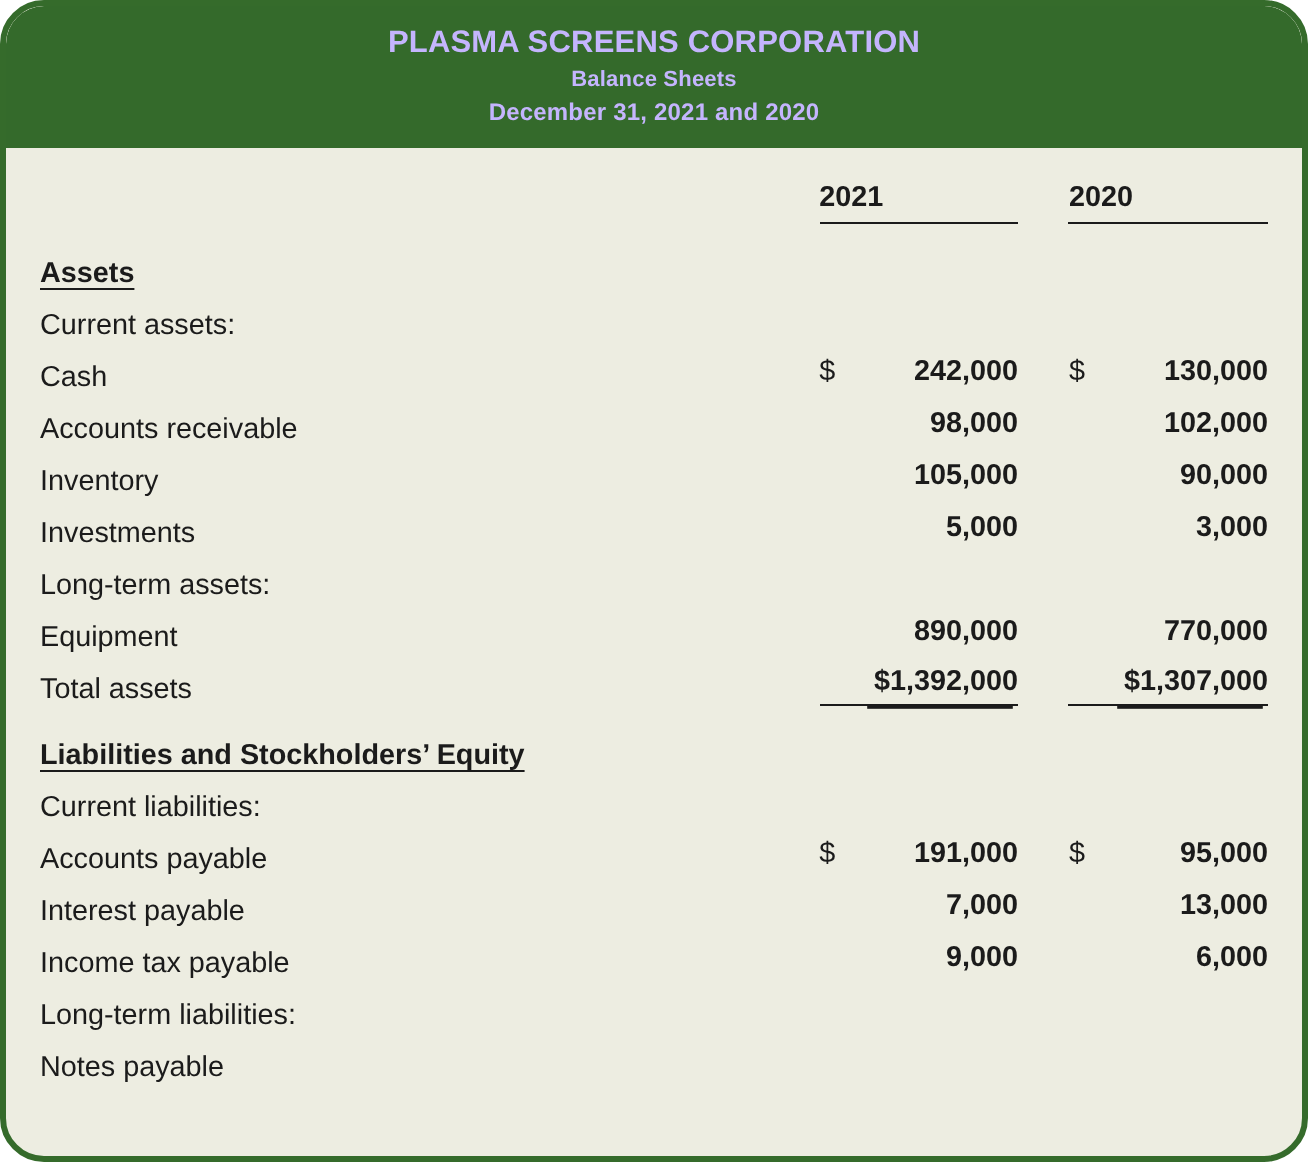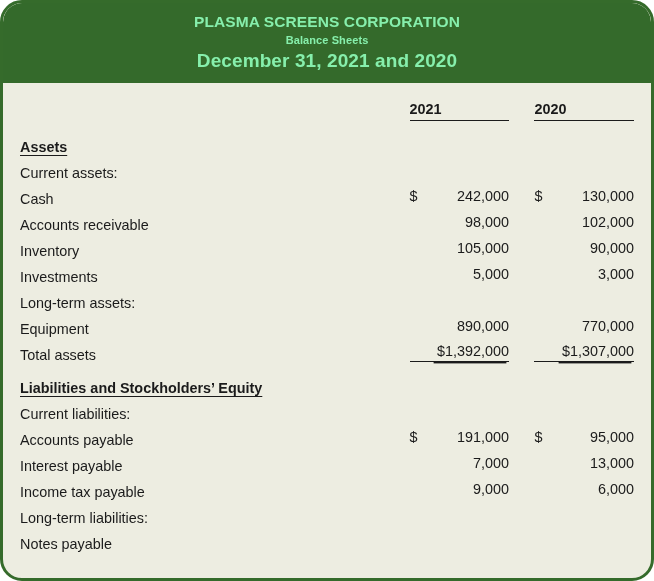--- a/index.html
+++ b/index.html
@@ -20,34 +20,34 @@
     width: 654px;
     height: 581px;
     background: #EDEDE1;
     border: 3px solid #356B2B;
     border-radius: 22px;
     overflow: hidden;
   }
 
   .statement-header {
     background: #346A2B;
-    color: #86efac;
+    color: #c4b5fd;
     text-align: center;
     padding: 9px 0 10px 0;
     border-top-left-radius: 19px;
     border-top-right-radius: 19px;
   }
   .statement-header .line {
     font-weight: bold;
     letter-spacing: 0.1px;
     line-height: 1.34;
   }
   .hdr-company { font-size: 15.5px; }
   .hdr-title   { font-size: 11px; }
-  .hdr-dates   { font-size: 19px; }
+  .hdr-dates   { font-size: 12px; }
 
   .sheet-body {
     padding: 0 17px 0 17px;
   }
 
   table.bs {
     width: 100%;
     border-collapse: collapse;
     font-size: 14.4px;
     color: #1b1b1b;
@@ -92,21 +92,21 @@
     border-bottom: 1.4px solid #1b1b1b;
     box-shadow: 0 4px 0 -2.6px #1b1b1b;
   }
 
   .num-cellbox, .sign-cellbox {
     display: block;
     padding-bottom: 3px;
     padding-top: 1px;
   }
   .sign-cellbox { text-align: left; }
-  .num-cellbox  { text-align: right; }
+  .num-cellbox  { text-align: right; font-weight: bold; }
 
   .hdr-rule {
     display: block;
     border-bottom: 1.6px solid #1b1b1b;
     padding-bottom: 4px;
   }
 </style>
 </head>
 <body>
 

